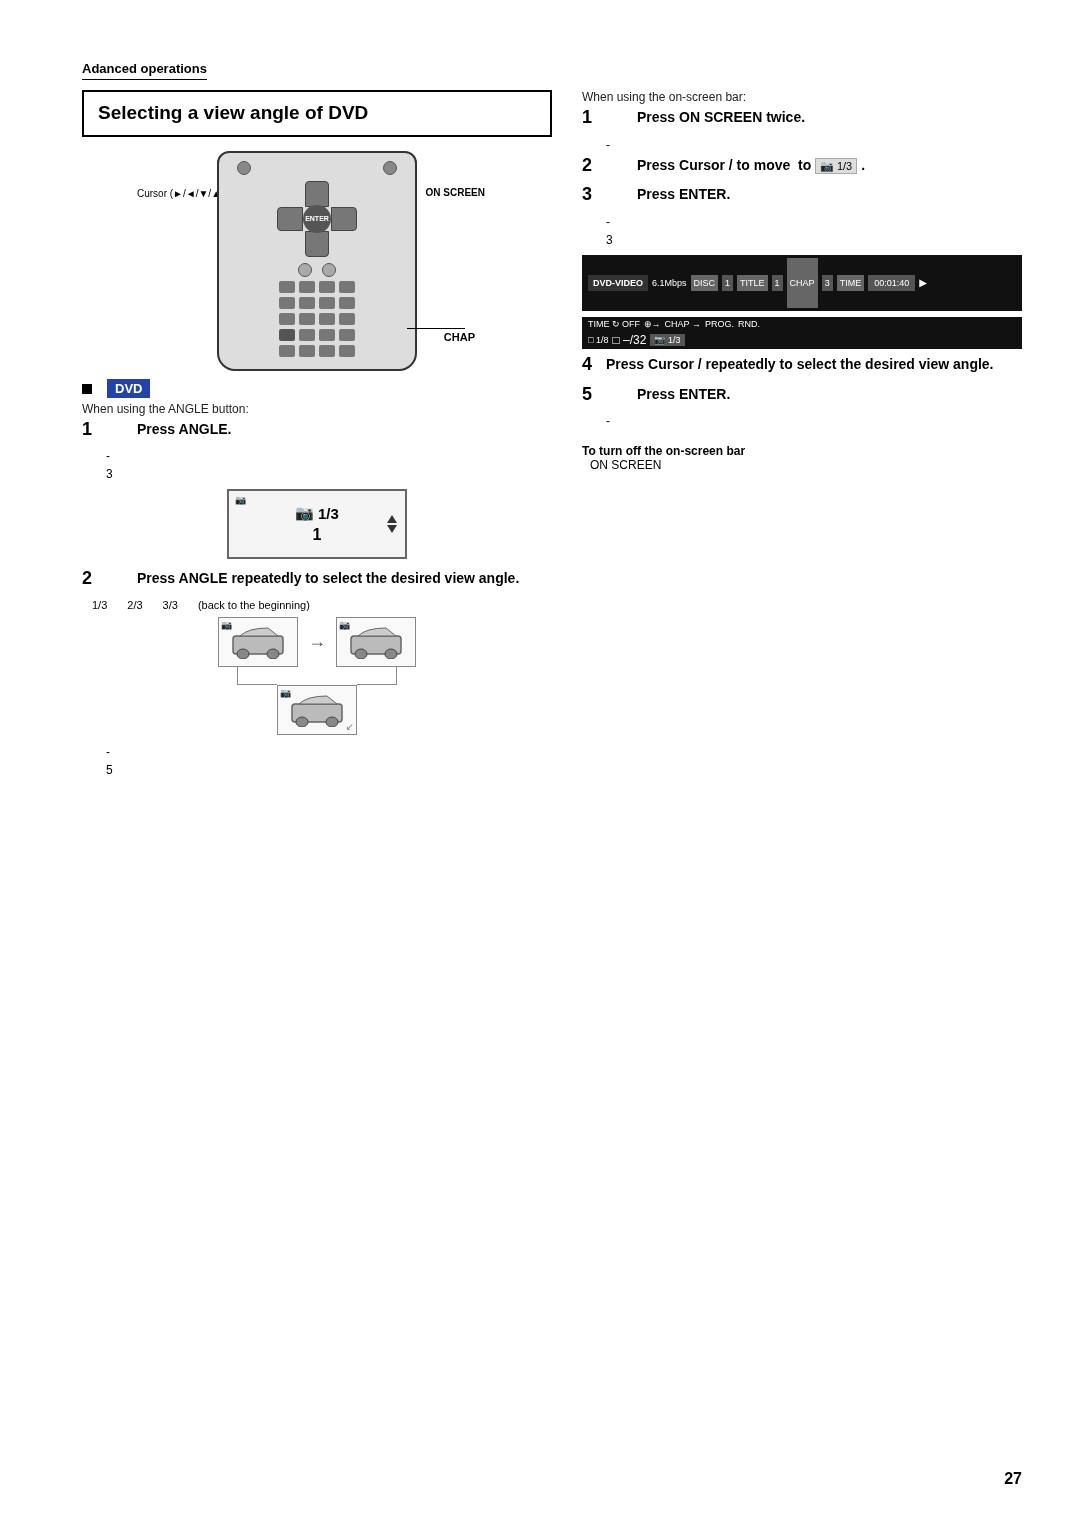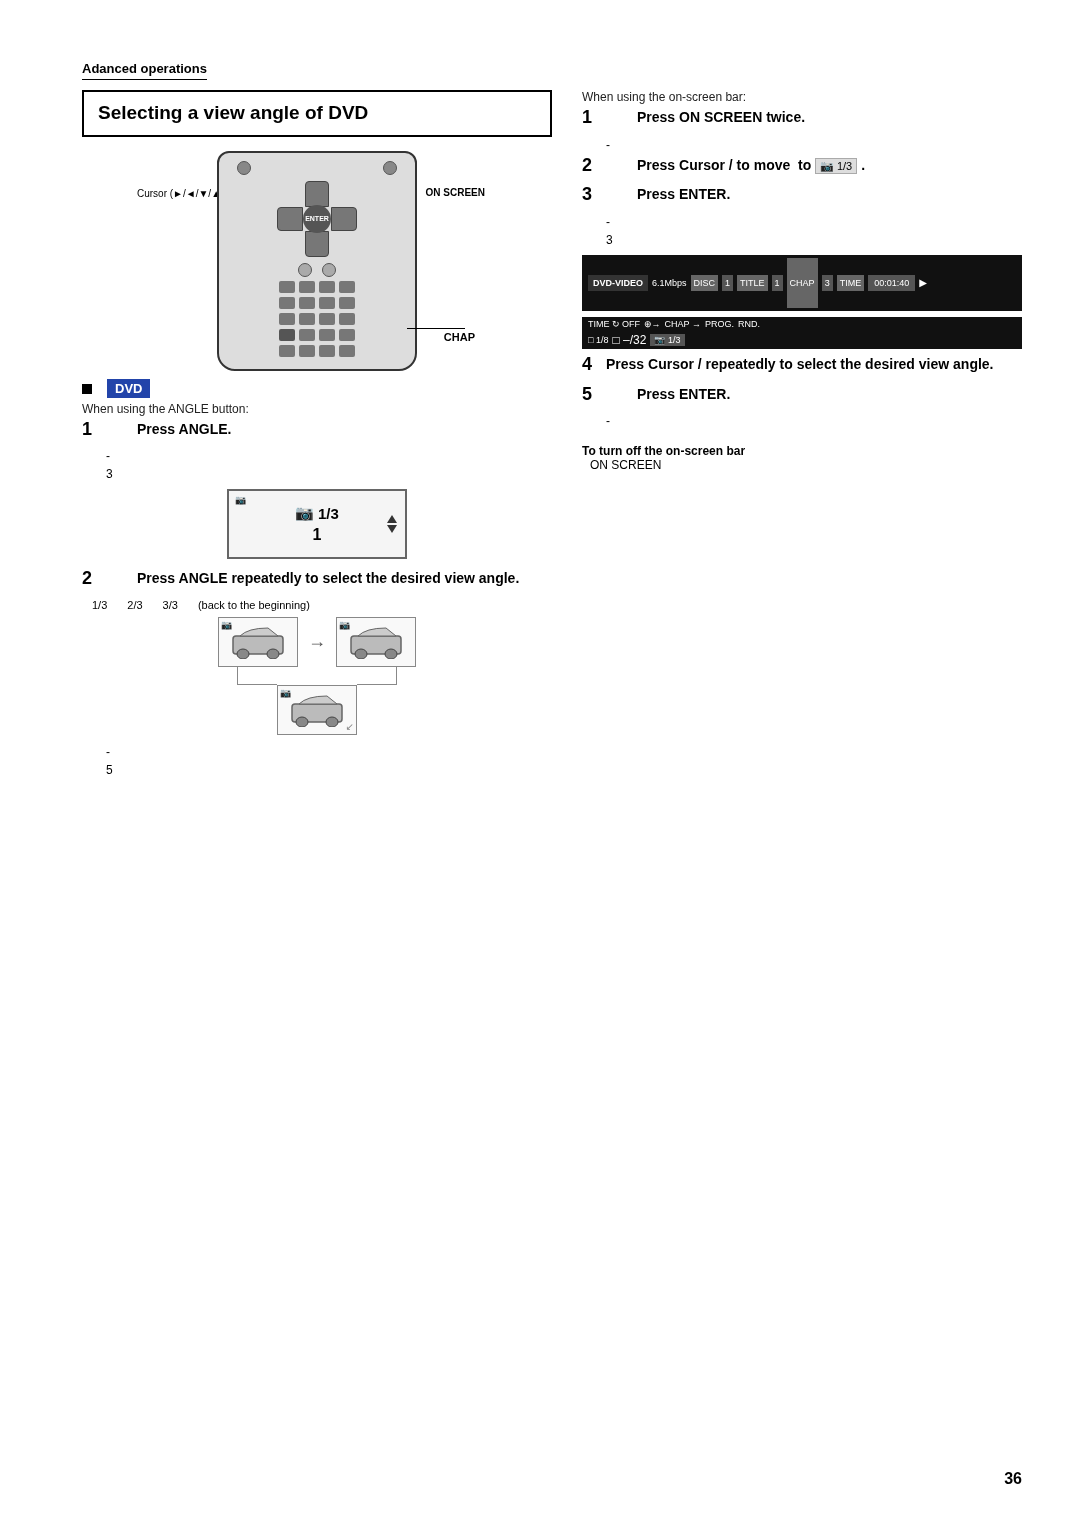--- a/index.html
+++ b/index.html
@@ -570,14 +570,14 @@
       <div class="dash">-</div>
 
       <div class="turn-off-note" style="margin-top:16px;">
         <div class="label">To turn off the on-screen bar</div>
         <div class="value">ON SCREEN</div>
       </div>
     </div>
   </div>
 
   
-  <div class="page-number">36</div>
+  <div class="page-number">27</div>
 </div>
 
 </body></html>

